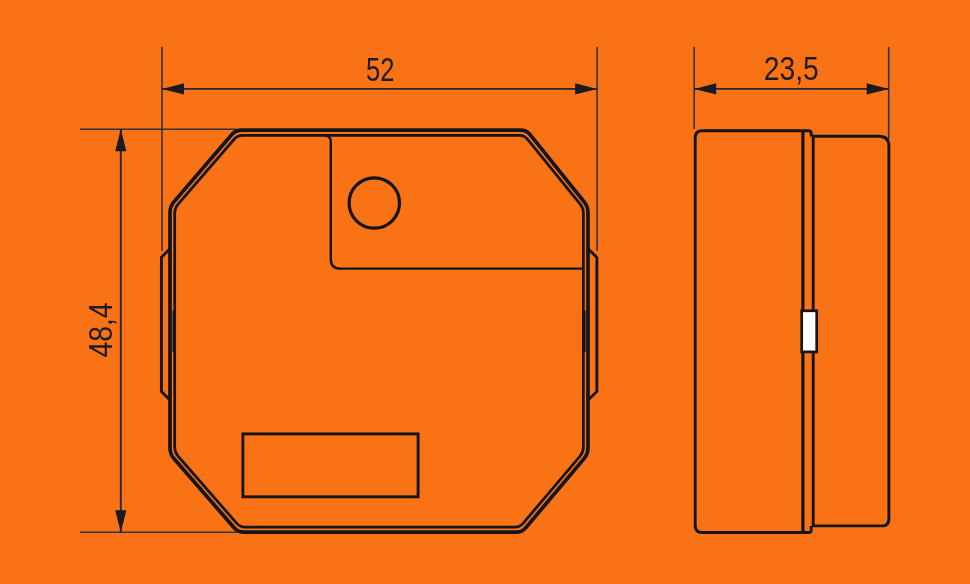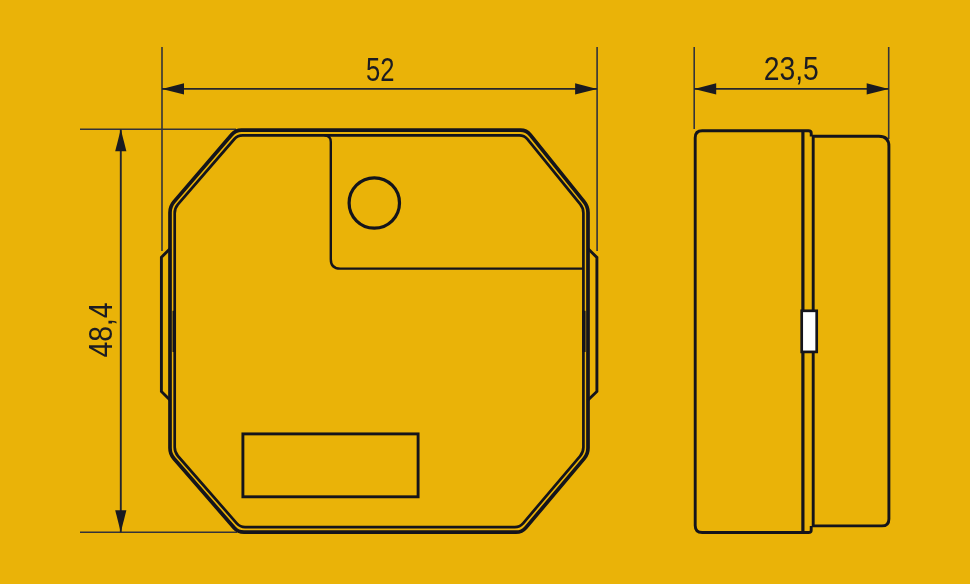--- a/index.html
+++ b/index.html
@@ -1,16 +1,16 @@
 <!DOCTYPE html>
 <html><head>
 <meta charset="utf-8">
 <style>
 html,body{margin:0;padding:0;background:#ffffff;}
-#stage{width:970px;height:584px;position:relative;background:#eab308;overflow:hidden;}
+#stage{width:970px;height:584px;position:relative;background:#f97316;overflow:hidden;}
 text{font-family:"Liberation Sans",sans-serif;fill:#1c1c22;}
 </style>
 </head>
 <body>
 
 <div id="stage">
 <svg width="970" height="584" viewBox="0 0 970 584">
 <g fill="none" stroke-linecap="butt">
 
 <line x1="162" y1="47" x2="162" y2="251" stroke="#333339" stroke-width="1.6"></line>

